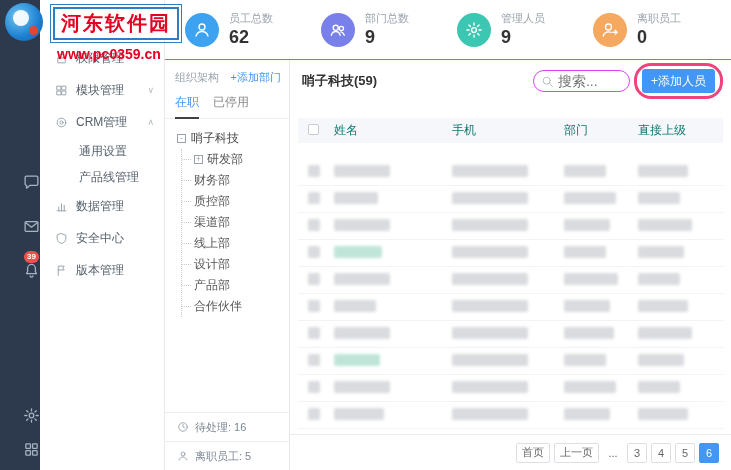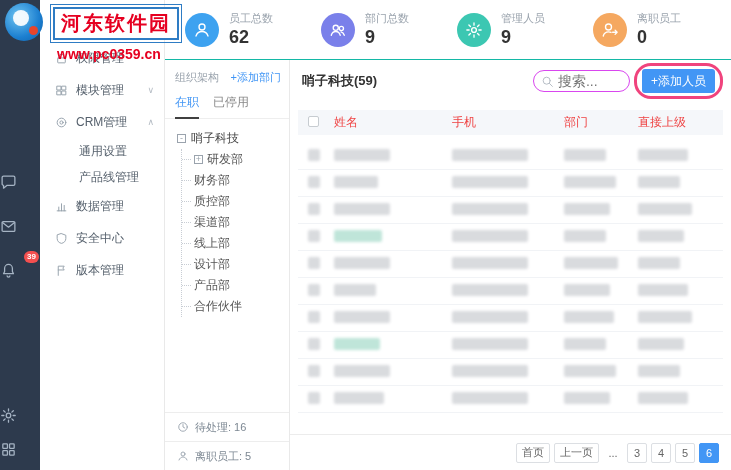--- a/index.html
+++ b/index.html
@@ -3,21 +3,21 @@
 <meta charset="utf-8">
 <style>
   * { margin:0; padding:0; box-sizing:border-box; }
   body { font-family:"Liberation Sans", sans-serif; background:#fff; }
   .frame { position:relative; width:731px; height:470px; background:#fff; overflow:hidden; }
 
   
   .rail { position:absolute; left:0; top:0; width:40px; height:470px; background:#2d3a4d;
           display:flex; flex-direction:column; align-items:center; }
   .rail-spacer { height:160px; }
-  .rail-icon { width:40px; height:44px; display:flex; align-items:center; justify-content:flex-start;
+  .rail-icon { width:40px; height:44px; display:flex; align-items:center; justify-content:flex-end;
                color:#a6b4c4; position:relative; cursor:pointer; }
   .rail-bottom { margin-top:auto; margin-bottom:4px; display:flex; flex-direction:column; align-items:center; }
   .rail-bottom .rail-icon { height:34px; }
   .badge { position:absolute; top:3px; right:1px; background:#f34f4f; color:#fff; font-size:8px;
            line-height:1; padding:2px 3px; border-radius:7px; font-weight:bold; }
 
   
   .menu { position:absolute; left:40px; top:0; width:125px; height:470px; background:#fff;
           border-right:1px solid #e9e9e9; padding-top:42px; }
   .menu-item { height:32px; display:flex; align-items:center; padding:0 10px 0 15px;
@@ -69,22 +69,22 @@
   .search { margin-left:auto; position:relative; width:97px; height:22px; }
   .search input { width:100%; height:100%; border:1px solid #d946ef; border-radius:12px;
                   padding:0 6px 0 24px; font-size:14px; color:#666; outline:none; }
   .search .s-icon { position:absolute; left:8px; top:4px; color:#b5bcc4; }
   .addwrap { position:relative; margin-left:12px; margin-right:4px; }
   .add-btn { background:#4296f5; color:#fff; border:none; border-radius:3px; height:24px;
              padding:0 9px; font-size:12px; cursor:pointer; }
   .hl-ring { position:absolute; left:-8px; top:-6px; right:-8px; bottom:-6px;
              border:3px solid #f0437d; border-radius:17px; pointer-events:none; }
 
-  .thead { margin:8px 8px; height:25px; background:#f5f7fa; display:flex; align-items:center;
-           font-size:12px; color:#ef4444; }
+  .thead { margin:16px 8px; height:25px; background:#f5f7fa; display:flex; align-items:center;
+           font-size:12px; color:#0f766e; }
   .col { padding-left:4px; flex:none; }
   .c0 { width:32px; padding-left:10px; }
   .c1 { width:118px; }
   .c2 { width:112px; }
   .c3 { width:74px; }
   .c4 { flex:1; }
   .hd-chk { width:11px; height:11px; border:1px solid #c7ccd1; border-radius:2px; background:#fff; display:inline-block; }
   .tbody { margin:0 8px; }
   .trow { height:27px; display:flex; align-items:center; border-bottom:1px solid #f1f3f6; }
   .blur { display:inline-block; height:12px; border-radius:2px; background:#d9dbde; filter:blur(1.5px); }

